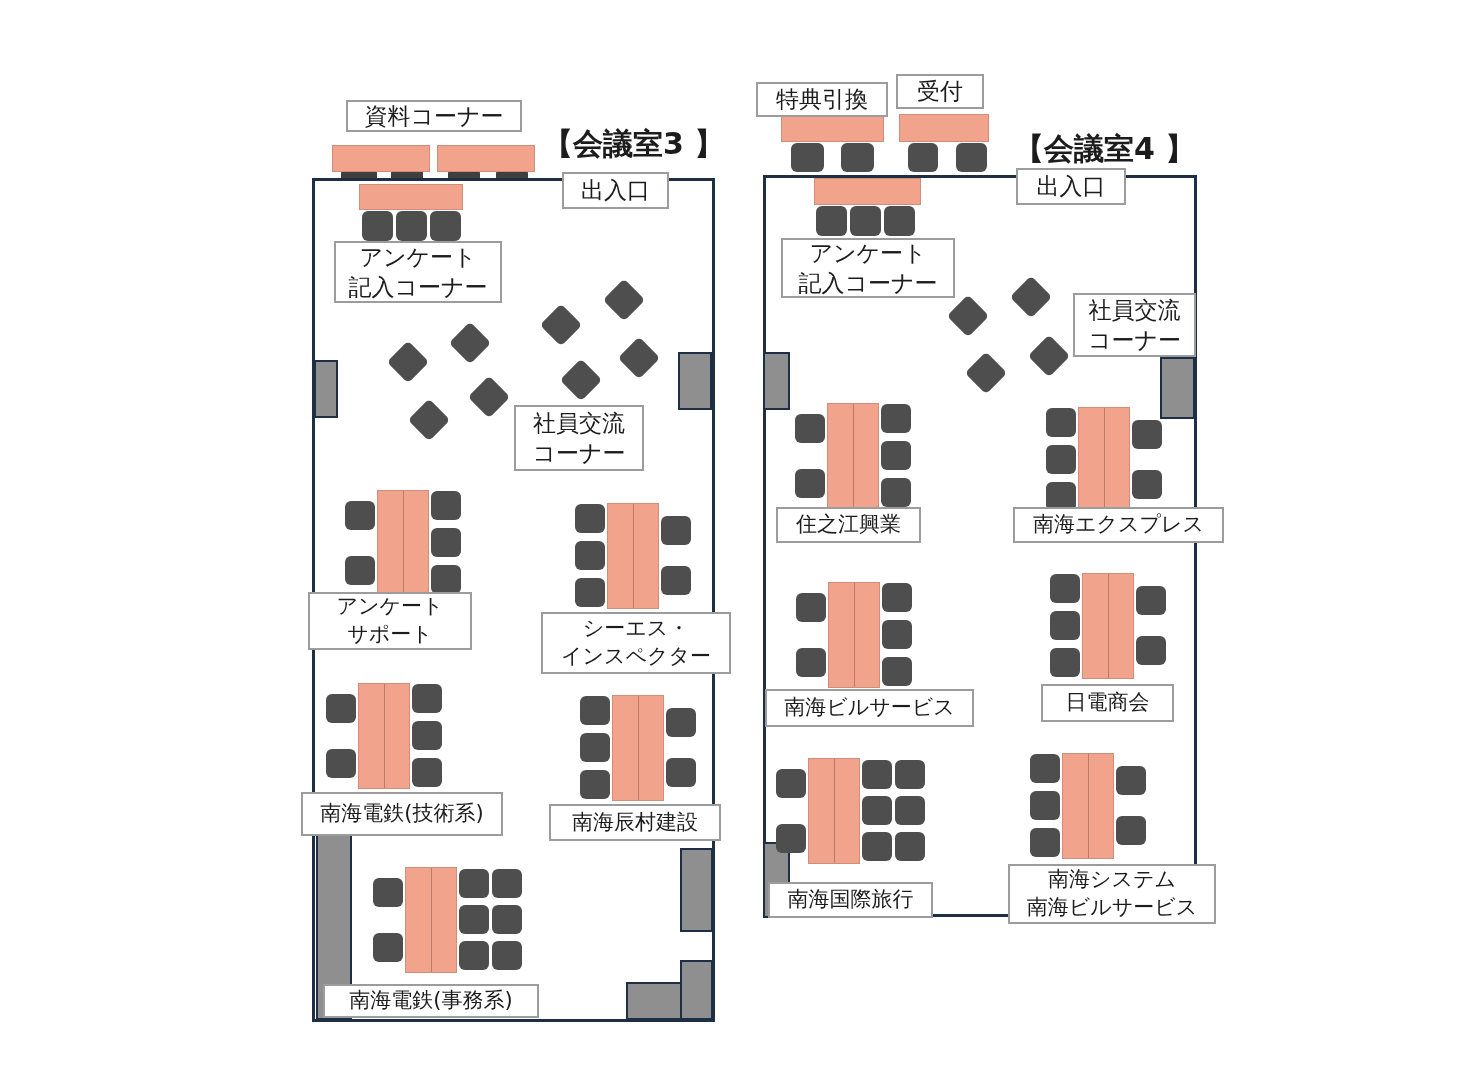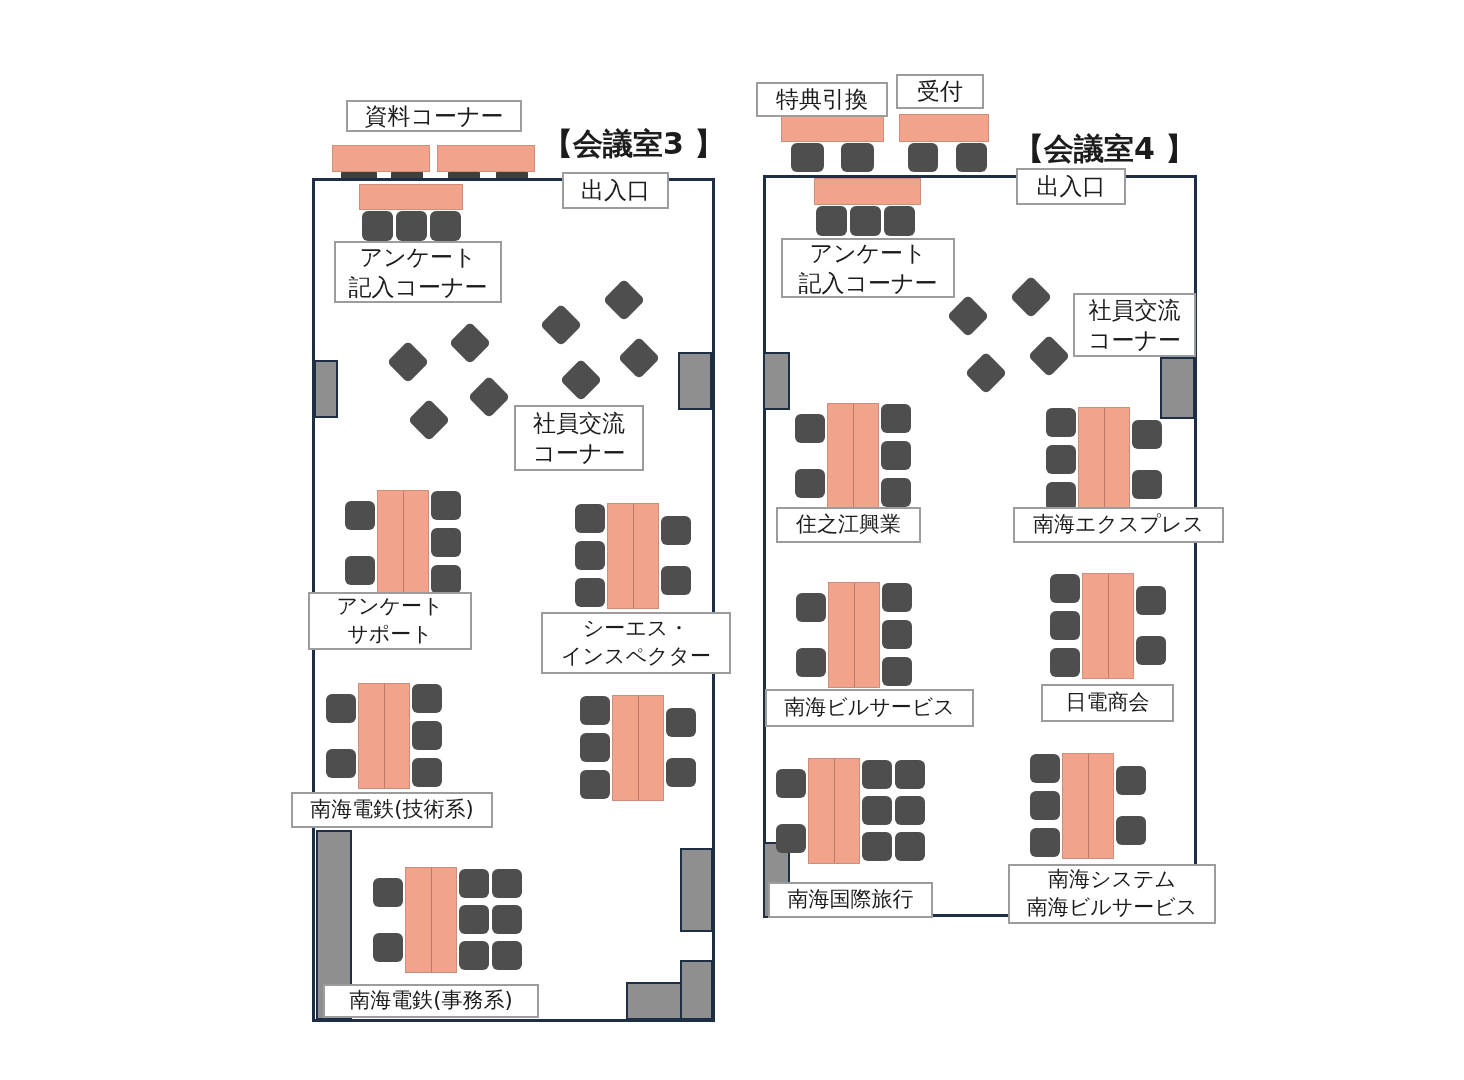--- a/index.html
+++ b/index.html
@@ -132,29 +132,32 @@
     <div class="label" style="left: 541px; top: 612px; width: 190px; height: 62px;">
       <div>シーエス・</div>
       <div>インスペクター</div>
     </div>
     <div class="btable" style="left: 358px; top: 683px;"></div>
     <div class="chair" style="left: 326px; top: 694px;"></div>
     <div class="chair" style="left: 326px; top: 749px;"></div>
     <div class="chair" style="left: 412px; top: 684px;"></div>
     <div class="chair" style="left: 412px; top: 721px;"></div>
     <div class="chair" style="left: 412px; top: 758px;"></div>
-    <div class="label" style="left: 291px; top: 792px; width: 202px; height: 36px; justify-content: flex-end;">
+    <div class="label" style="left: 301px; top: 792px; width: 202px; height: 44px;">
       <div>南海電鉄(技術系)</div>
     </div>
     <div class="btable" style="left: 612px; top: 695px;"></div>
     <div class="chair" style="left: 580px; top: 696px;"></div>
     <div class="chair" style="left: 580px; top: 733px;"></div>
     <div class="chair" style="left: 580px; top: 770px;"></div>
     <div class="chair" style="left: 666px; top: 708px;"></div>
     <div class="chair" style="left: 666px; top: 758px;"></div>
+    <div class="label" style="left: 549px; top: 804px; width: 172px; height: 37px;">
+      <div>南海辰村建設</div>
+    </div>
     <div class="btable" style="left: 405px; top: 867px;"></div>
     <div class="chair" style="left: 373px; top: 878px;"></div>
     <div class="chair" style="left: 373px; top: 933px;"></div>
     <div class="chair" style="left: 459px; top: 869px;"></div>
     <div class="chair" style="left: 459px; top: 905px;"></div>
     <div class="chair" style="left: 459px; top: 941px;"></div>
     <div class="chair" style="left: 492px; top: 869px;"></div>
     <div class="chair" style="left: 492px; top: 905px;"></div>
     <div class="chair" style="left: 492px; top: 941px;"></div>
     <div class="label" style="left: 323px; top: 984px; width: 216px; height: 34px;">

